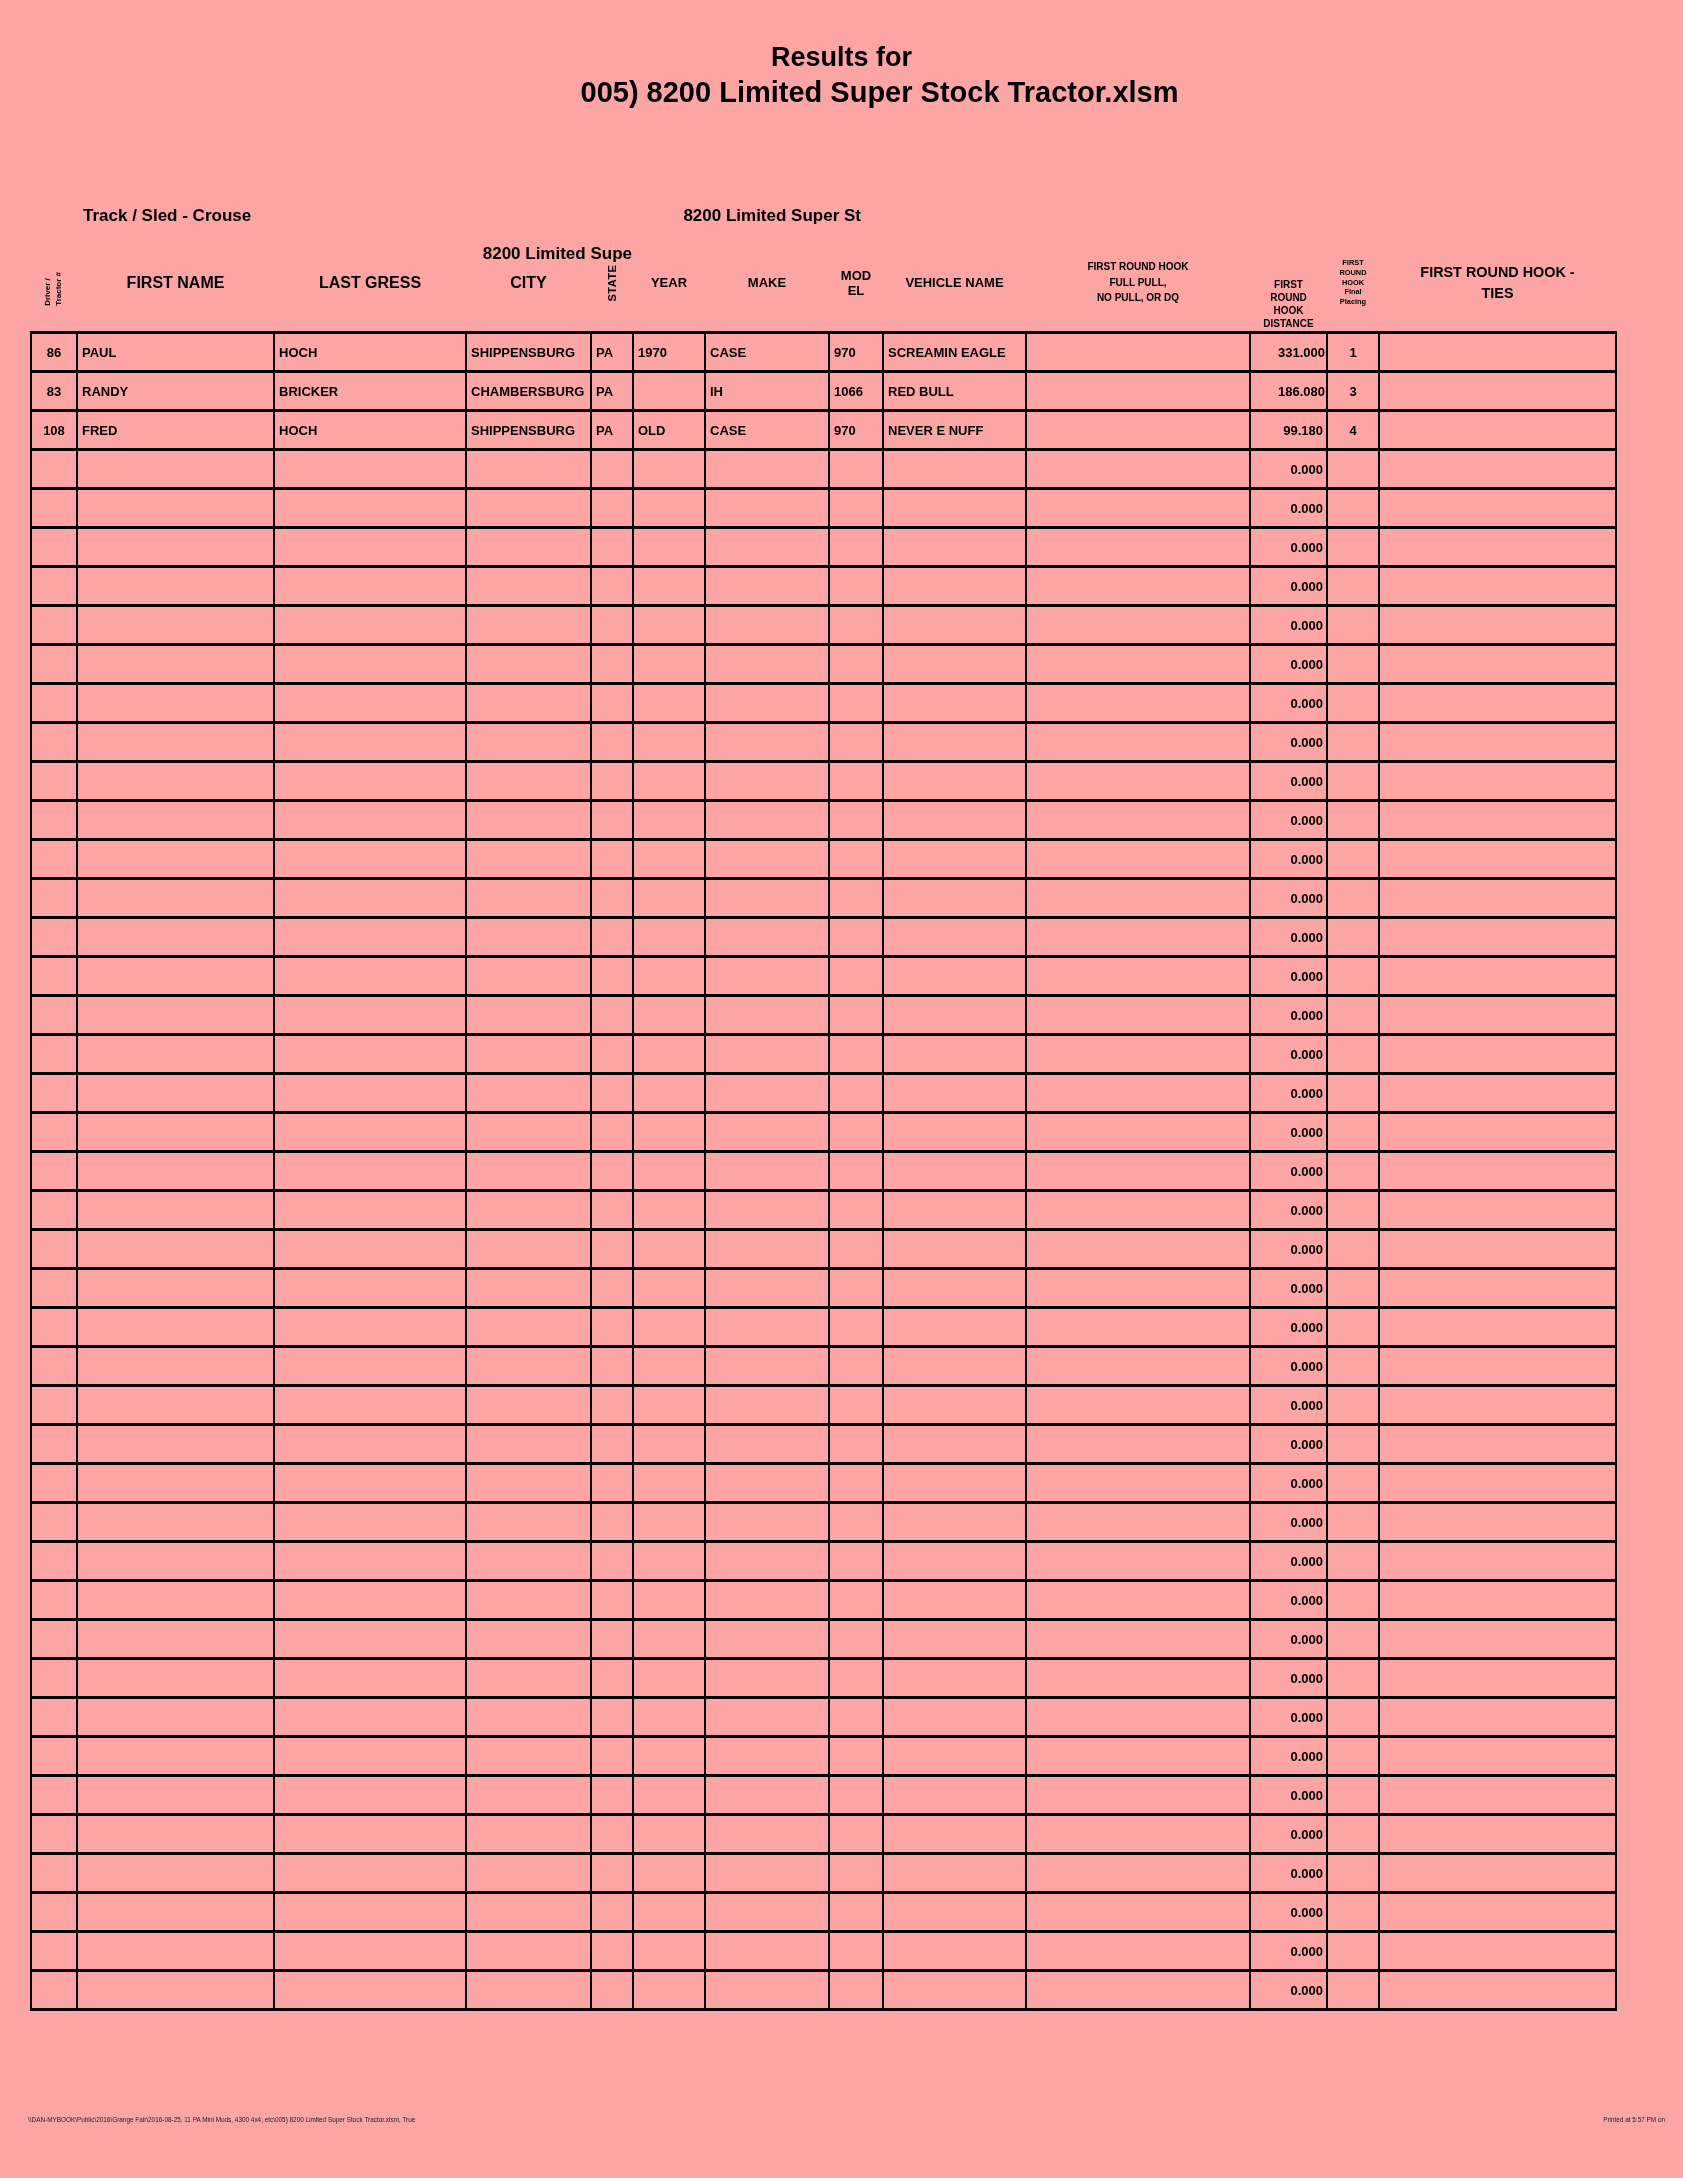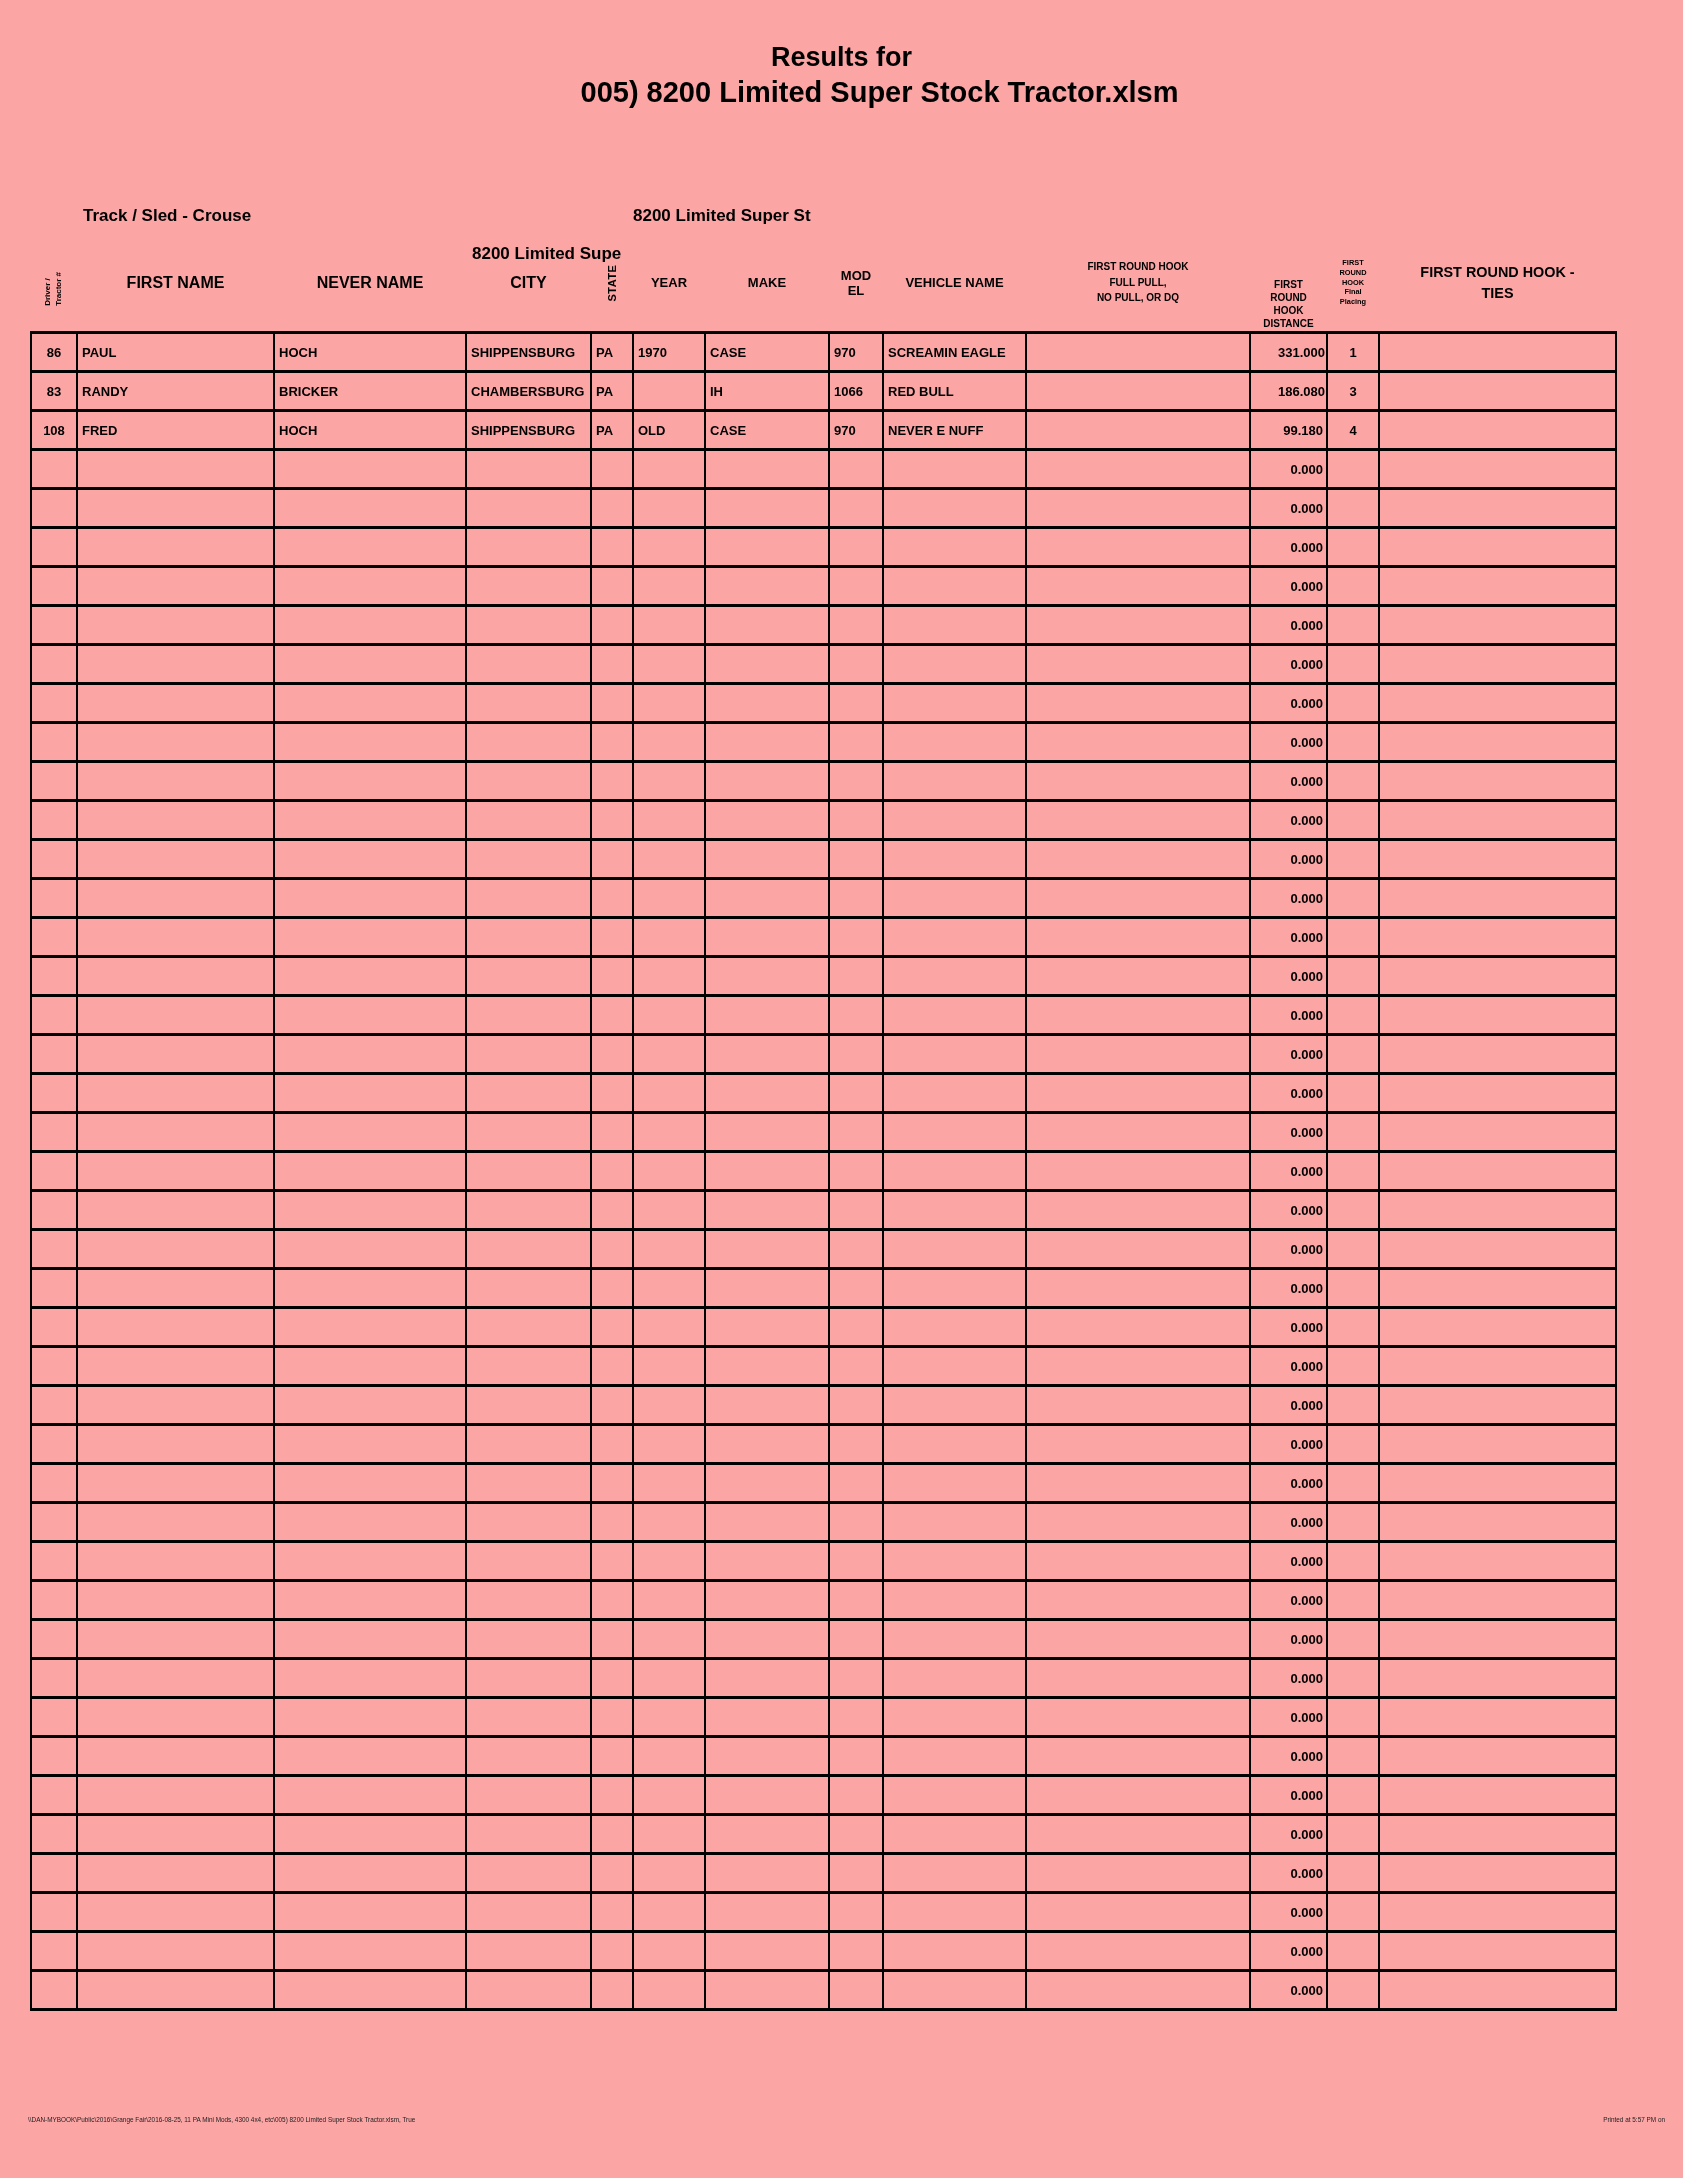--- a/index.html
+++ b/index.html
@@ -5,21 +5,21 @@
   html,body{margin:0;padding:0;background:#ffffff;}
   .page{position:relative;width:1683px;height:2178px;background:#fca5a5;
         font-family:"Liberation Sans",sans-serif;color:#000;overflow:hidden;}
 
   .title-line1{position:absolute;top:42px;left:0;width:1683px;text-align:center;
                font-size:27px;font-weight:bold;}
   .title-line2{position:absolute;top:76px;left:0;width:1683px;text-align:center;
                font-size:29px;font-weight:bold;padding-left:38px;}
 
   .sheet{position:absolute;left:30px;top:204px;width:1584px;}
-  .meta{position:relative;height:30px;}
+  .meta{position:relative;height:30px;text-align:right;}
   .meta-track{position:absolute;left:53px;top:2px;font-size:17px;font-weight:bold;white-space:nowrap;}
   .meta-class1{position:absolute;left:442px;top:2px;width:160px;overflow:hidden;
                white-space:nowrap;font-size:17px;font-weight:bold;margin-top:38px;}
   .meta-class2{position:absolute;left:603px;top:2px;width:228px;overflow:hidden;
                white-space:nowrap;font-size:17px;font-weight:bold;}
 
   table.grid{border-collapse:collapse;table-layout:fixed;width:1584px;}
   thead th{border:none;border-bottom:3px solid #000;vertical-align:middle;text-align:center;
            font-weight:bold;padding:0;height:61px;white-space:pre-line;overflow:visible;}
   th.h-mid{font-size:16px;}
@@ -75,21 +75,21 @@
           <col style="width:52px">
         <col style="width:237px">
       </colgroup>
       <thead>
         <tr>
           <th>
             <span class="vwrap"><span class="vert vert-driver">Driver /
 Tractor #</span></span>
           </th>
           <th class="h-mid">FIRST NAME</th>
-          <th class="h-mid">NEVER NAME</th>
+          <th class="h-mid">LAST GRESS</th>
           <th class="h-mid">CITY</th>
           <th>
             <span class="vwrap"><span class="vert vert-state">STATE</span></span>
           </th>
           <th class="h-std">YEAR</th>
           <th class="h-std">MAKE</th>
           <th class="h-std">MOD
 EL</th>
           <th class="h-std">VEHICLE NAME</th>
           <th class="h-hook">FIRST ROUND HOOK

